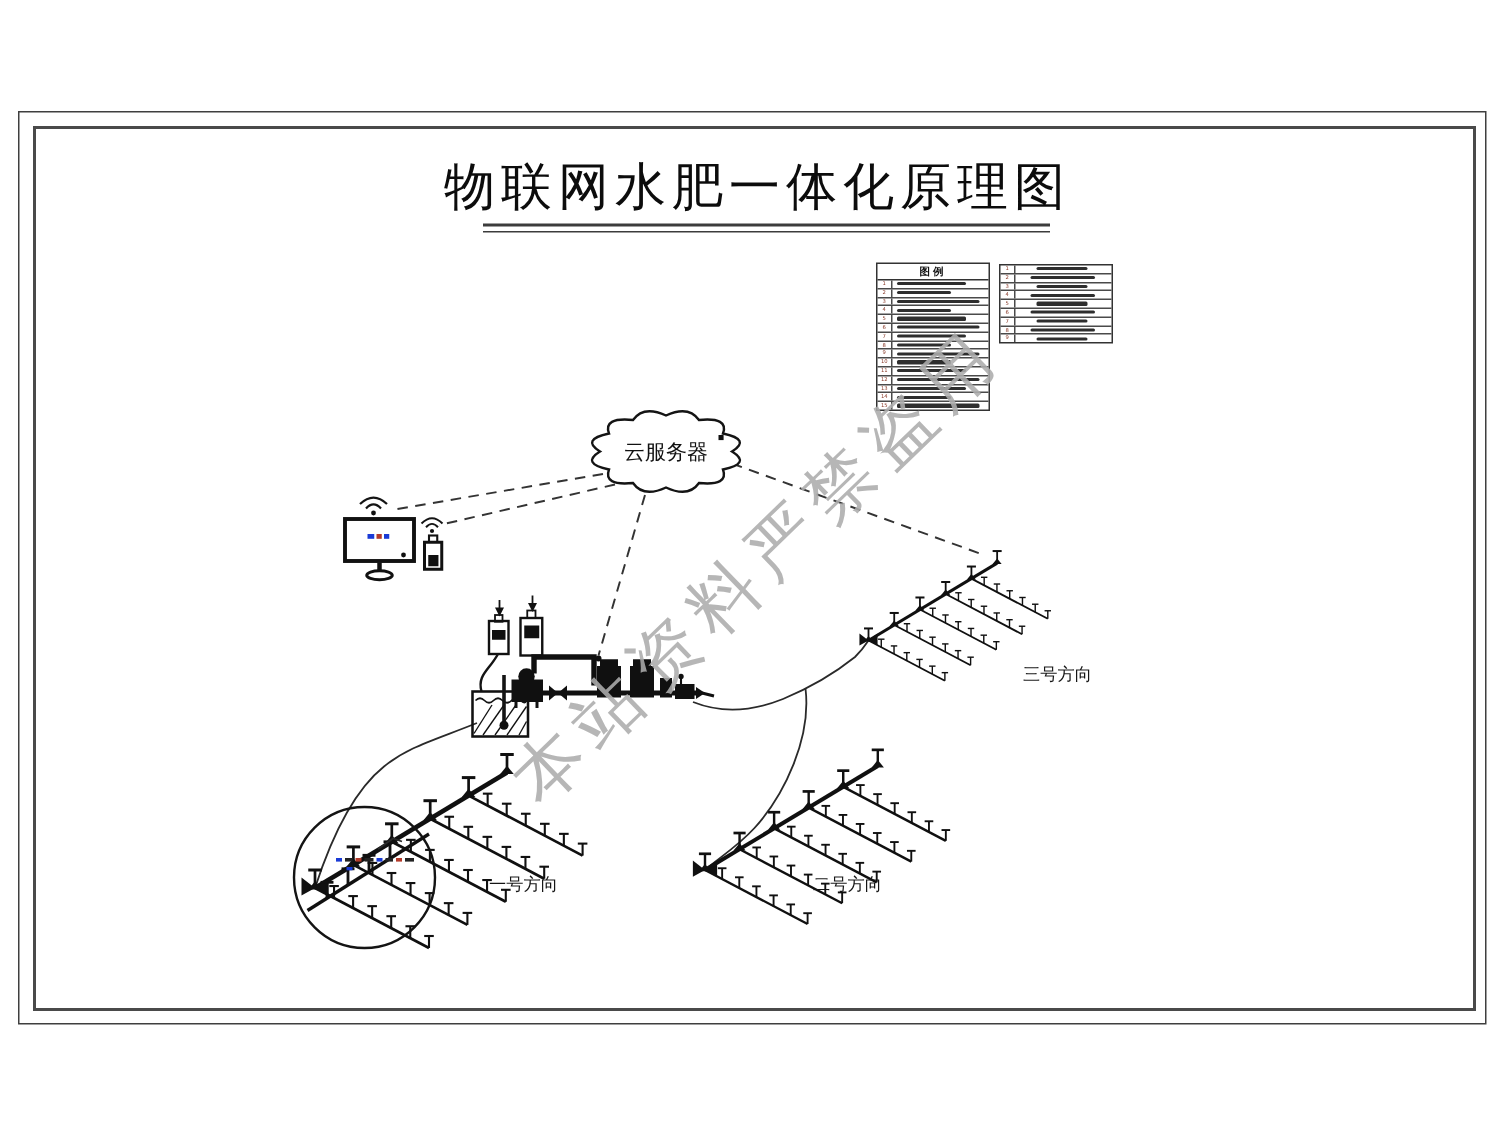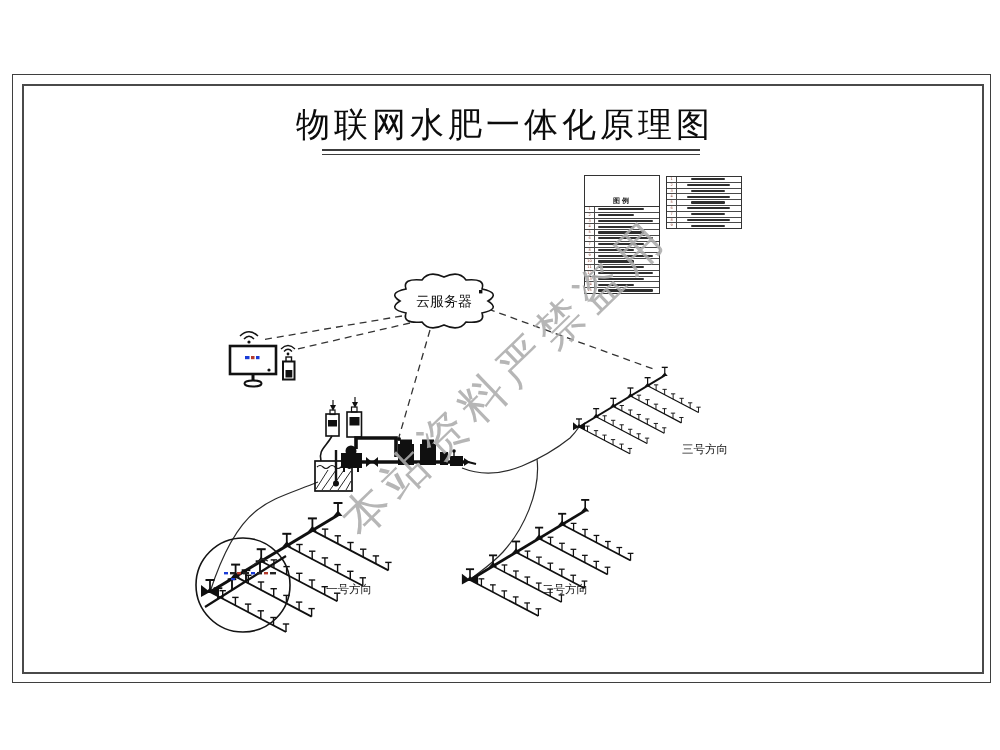--- a/index.html
+++ b/index.html
@@ -12,21 +12,21 @@
   #frame-outer{left:12px;top:74px;width:977px;height:607px;border:1.5px solid #3f3f3f;}
   #frame-inner{left:22px;top:84px;width:958px;height:586px;border:2px solid #4a4a4a;}
   
   #title{left:0;top:102px;width:1010px;text-align:center;font-family:"Liberation Serif","DejaVu Serif",serif;
          font-size:34px;letter-spacing:4px;color:#0c0c0c;}
   #title-rule{left:322px;top:149px;width:378px;height:3px;border-top:2px solid #3c3c3c;border-bottom:1px solid #3c3c3c;}
   
   .lg-table{border:1.2px solid #333;background:#fff;font-family:"DejaVu Sans",sans-serif;}
   #legend-left{left:584px;top:175px;width:74px;}
   #legend-right{left:666px;top:176px;width:74px;}
-  .lg-head{height:10px;border-bottom:1px solid #333;text-align:center;font-size:7px;line-height:10px;color:#111;font-weight:bold;letter-spacing:2px;margin-top:20px;}
+  .lg-head{height:10px;border-bottom:1px solid #333;text-align:center;font-size:7px;line-height:10px;color:#111;font-weight:bold;letter-spacing:2px;}
   .lg-row{height:4.8px;border-bottom:0.8px solid #4a4a4a;display:flex;align-items:center;}
   .lg-row:last-child{border-bottom:none;}
   .lg-num{width:9px;border-right:0.8px solid #4a4a4a;font-size:3.5px;line-height:4px;text-align:center;color:#8a3b2a;overflow:hidden;height:100%;}
   .lg-smudge{height:2.2px;background:#2e2e2e;margin-left:3px;border-radius:1px;}
   #legend-left .lg-row:nth-child(odd) .lg-smudge{width:62%;}
   #legend-left .lg-row:nth-child(even) .lg-smudge{width:48%;}
   #legend-left .lg-row:nth-child(3n) .lg-smudge{width:74%;}
   #legend-right .lg-row:nth-child(odd) .lg-smudge{width:46%;margin-left:14px;}
   #legend-right .lg-row:nth-child(even) .lg-smudge{width:58%;margin-left:10px;}
   

